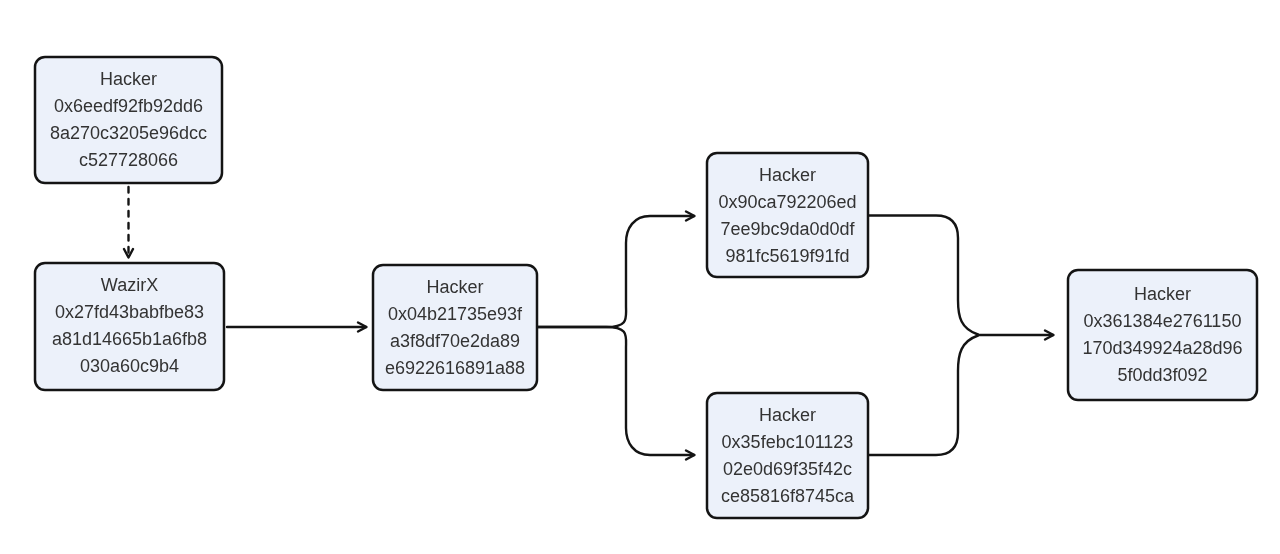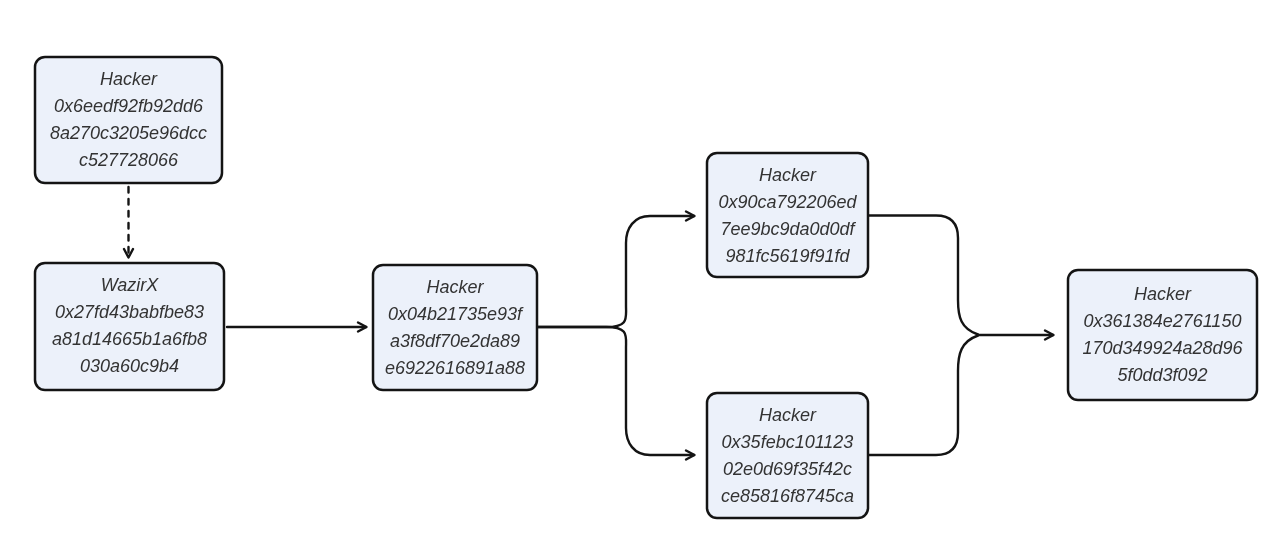--- a/index.html
+++ b/index.html
@@ -8,21 +8,20 @@
     width: 1280px;
     height: 554px;
     background: #ffffff;
     overflow: hidden;
     font-family: "Liberation Sans", sans-serif;
   }
   .diagram-wrap {
     width: 1280px;
     height: 408px;
     position: relative;
-    font-style: italic;
   }
   svg text {
     font-family: "Liberation Sans", sans-serif;
     font-size: 18px;
   }
   .node-rect {
     stroke-width: 2.5;
   }
   .edge-path {
     fill: none;

